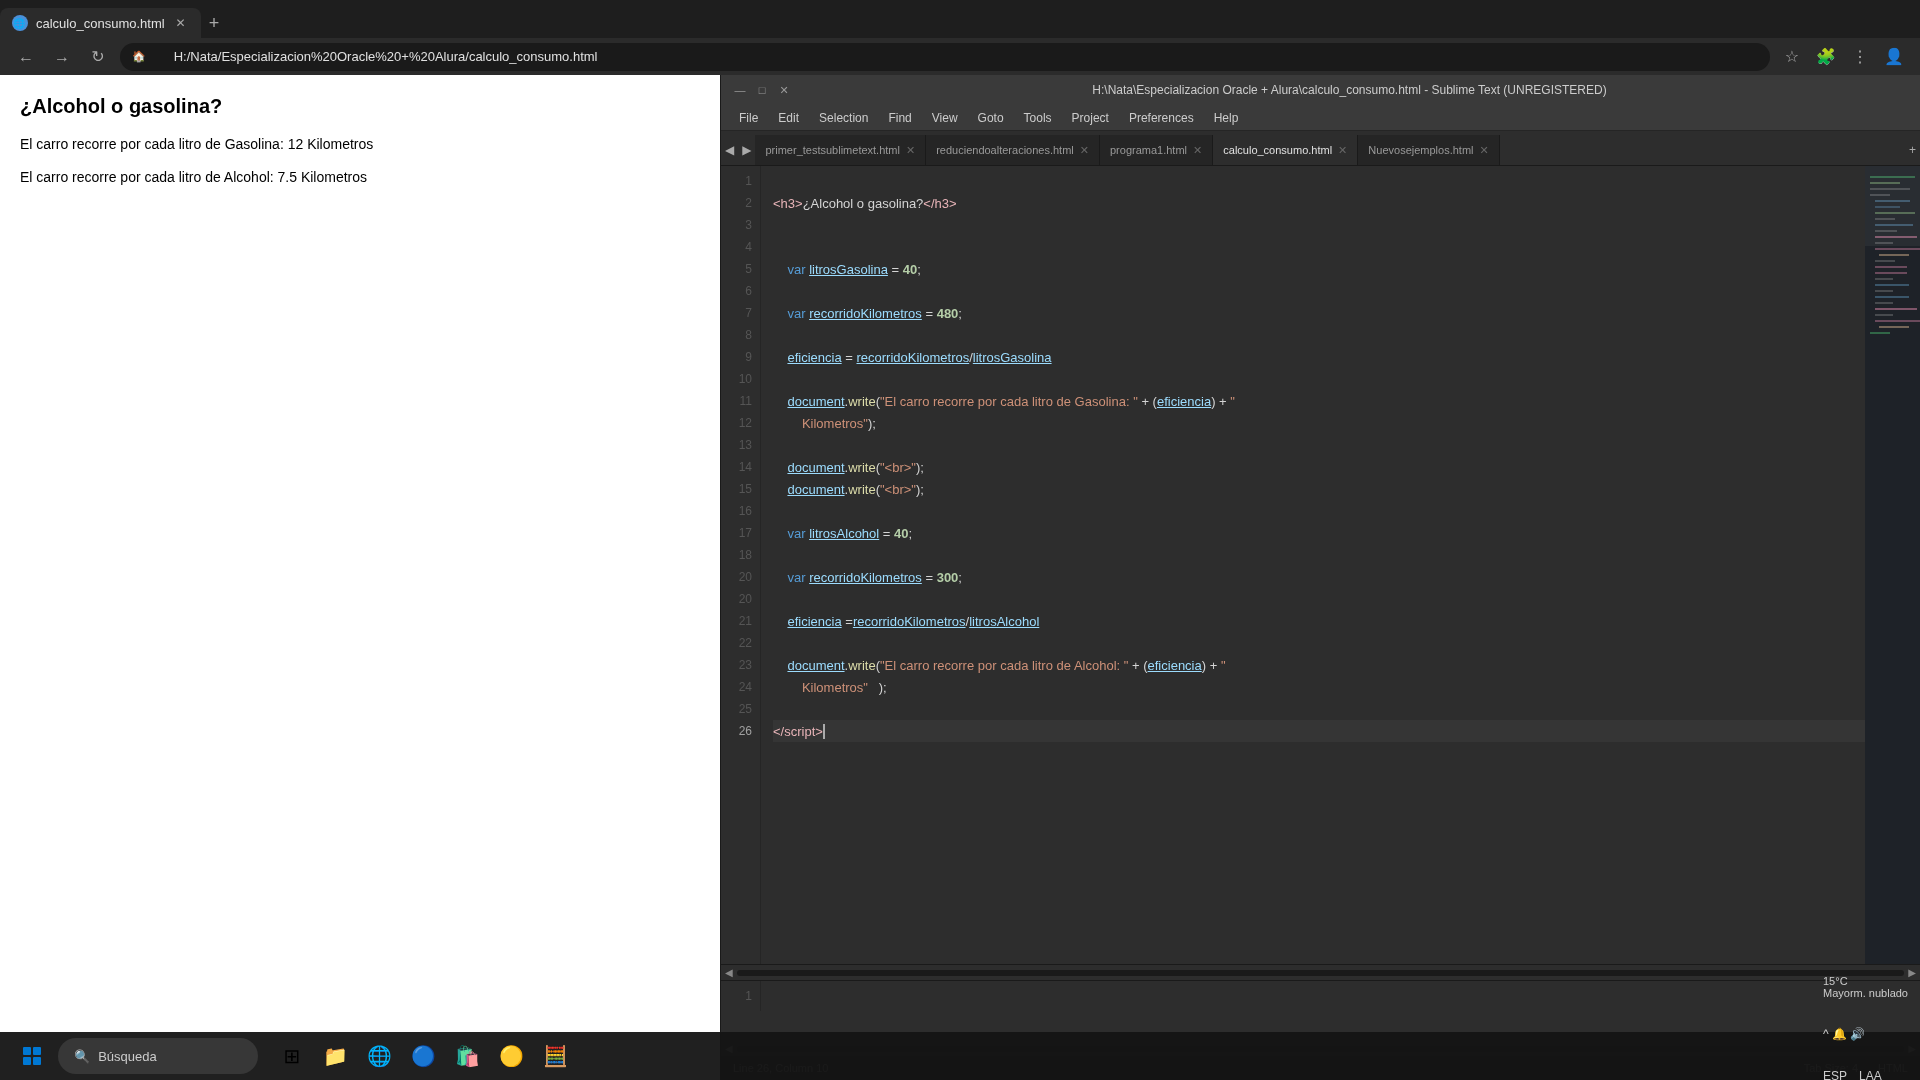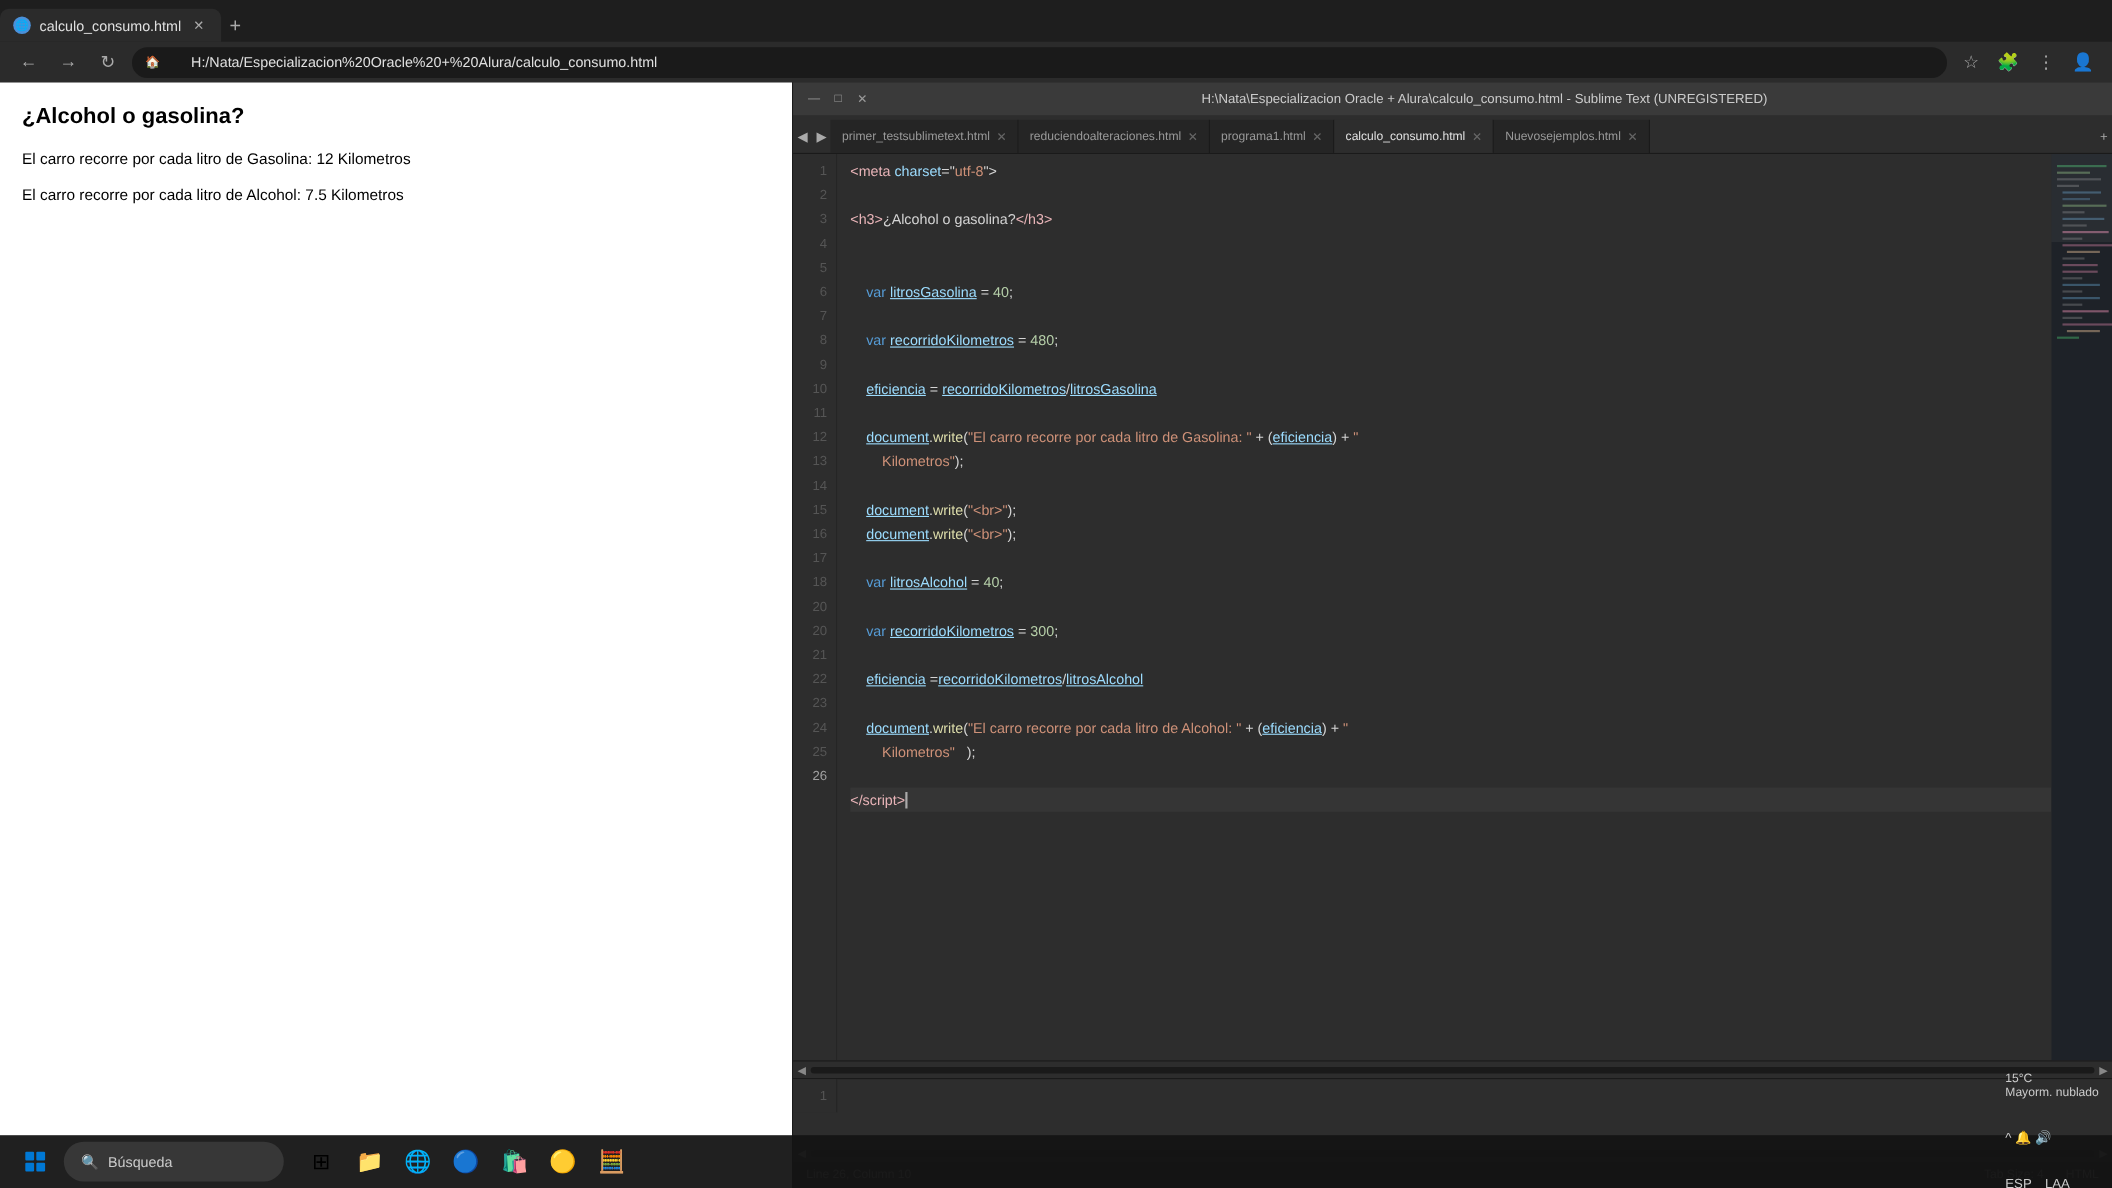--- a/index.html
+++ b/index.html
@@ -58,21 +58,21 @@
     .code-content { flex: 1; padding: 4px 0 4px 12px; overflow: auto; background: #2d2d2d; }
     .code-line { height: 22px; white-space: pre; display: flex; align-items: center; font-size: 13px; }
     .code-line.current-line { background: rgba(255,255,255,0.04); }
 
     
     .tag { color: #e8b4b8; }
     .attr-name { color: #9cdcfe; }
     .attr-value { color: #ce9178; }
     .var-keyword { color: #569cd6; }
     .var-name { color: #9cdcfe; text-decoration: underline; }
-    .number { color: #b5cea8; }
+    .number { color: #b5cea8; font-weight: bold; }
     .string { color: #ce9178; }
     .function { color: #dcdcaa; }
     .punctuation { color: #d4d4d4; }
     .plain { color: #d4d4d4; }
 
     
     .sublime-bottombar { background: #1e1e1e; height: 24px; display: flex; align-items: center; padding: 0 12px; font-size: 11px; color: #888; }
     .bottom-left { flex: 1; }
     .bottom-right { display: flex; gap: 20px; }
 
@@ -145,20 +145,32 @@
 
     <div class="sublime-titlebar">
       <div class="sublime-titlebar-btns">
         <div class="sublime-titlebar-btn">—</div>
         <div class="sublime-titlebar-btn">□</div>
         <div class="sublime-titlebar-btn">✕</div>
       </div>
       <div class="sublime-titlebar-title">H:\Nata\Especializacion Oracle + Alura\calculo_consumo.html - Sublime Text (UNREGISTERED)</div>
     </div>
 
+    <div class="sublime-menubar">
+      <div class="menu-item">File</div>
+      <div class="menu-item">Edit</div>
+      <div class="menu-item">Selection</div>
+      <div class="menu-item">Find</div>
+      <div class="menu-item">View</div>
+      <div class="menu-item">Goto</div>
+      <div class="menu-item">Tools</div>
+      <div class="menu-item">Project</div>
+      <div class="menu-item">Preferences</div>
+      <div class="menu-item">Help</div>
+    </div>
 
     <div class="editor-tabs">
       <div class="tab-scroll-btn">◀</div>
       <div class="tab-scroll-btn">▶</div>
       <div class="editor-tab">
         <span>primer_testsublimetext.html</span>
         <span class="editor-tab-close">✕</span>
       </div>
       <div class="editor-tab">
         <span>reduciendoalteraciones.html</span>
@@ -205,23 +217,20 @@
         <div class="line-number">21</div>
         <div class="line-number">22</div>
         <div class="line-number">23</div>
         <div class="line-number">24</div>
         <div class="line-number">25</div>
         <div class="line-number current">26</div>
       </div>
 
       <div class="code-content">
 
-        <div class="code-line">
-          <span class="tag">&lt;meta </span><span class="attr-name">charset</span><span class="punctuation">="</span><span class="attr-value">utf-8</span><span class="punctuation">"&gt;</span>
-        </div>
 
         <div class="code-line">&nbsp;</div>
 
         <div class="code-line">
           <span class="tag">&lt;h3&gt;</span><span class="plain">¿Alcohol o gasolina?</span><span class="tag">&lt;/h3&gt;</span>
         </div>
 
         <div class="code-line">&nbsp;</div>
 
 

